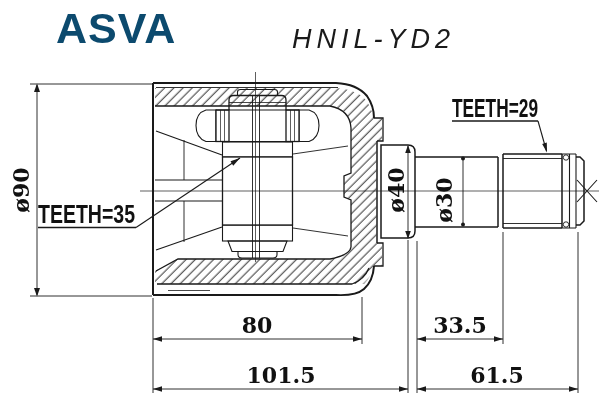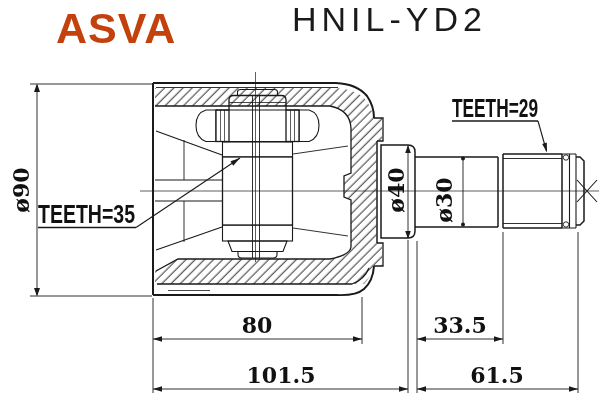--- a/index.html
+++ b/index.html
@@ -1,21 +1,21 @@
 <!DOCTYPE html>
 <html><head>
 <meta charset="utf-8">
 <style>
   html,body{margin:0;padding:0;}
   body{width:600px;height:400px;background:#ffffff;position:relative;overflow:hidden;
        font-family:"Liberation Sans",sans-serif;}
   .brand{position:absolute;left:56px;top:4px;font-weight:800;font-size:43px;
-         letter-spacing:1px;color:#c2410c;}
-  .part{position:absolute;left:292px;top:0;font-weight:400;font-size:34px;
-        letter-spacing:5px;color:#1a1a1a;}
+         letter-spacing:1px;color:#0c4a6e;}
+  .part{position:absolute;left:292px;top:24px;font-weight:400;font-size:27px;
+        letter-spacing:5px;color:#1a1a1a;font-style:italic;}
   svg{position:absolute;left:0;top:0;}
   .s07{stroke:#1a1a1a;fill:none;stroke-width:0.7;}
   .s08{stroke:#1a1a1a;fill:none;stroke-width:0.8;}
   .s09{stroke:#1a1a1a;fill:none;stroke-width:0.9;}
   .s1 {stroke:#1a1a1a;fill:none;stroke-width:1.1;}
   .s13{stroke:#1a1a1a;fill:none;stroke-width:1.3;}
   .s15{stroke:#1a1a1a;fill:none;stroke-width:1.5;}
   .s2 {stroke:#1a1a1a;fill:none;stroke-width:2;}
   .wfill{fill:#ffffff;stroke:#1a1a1a;stroke-width:1.3;}
   .afill{fill:#1a1a1a;stroke:none;}

